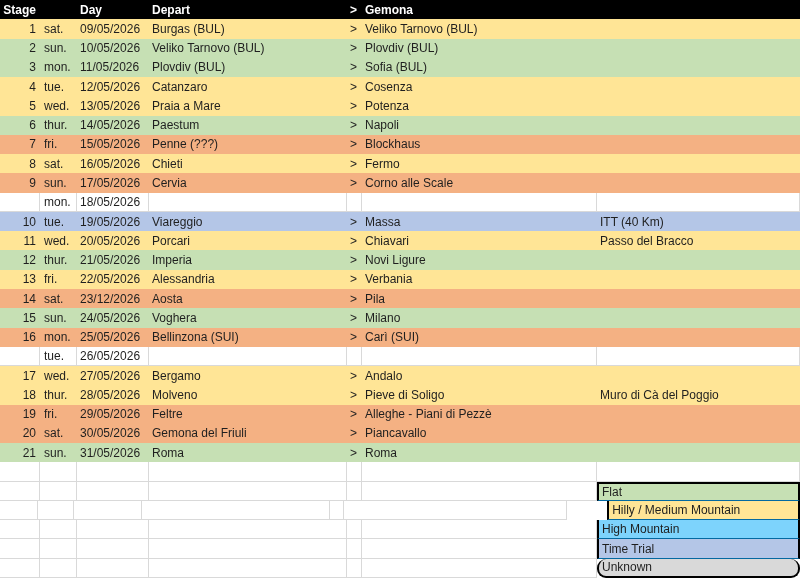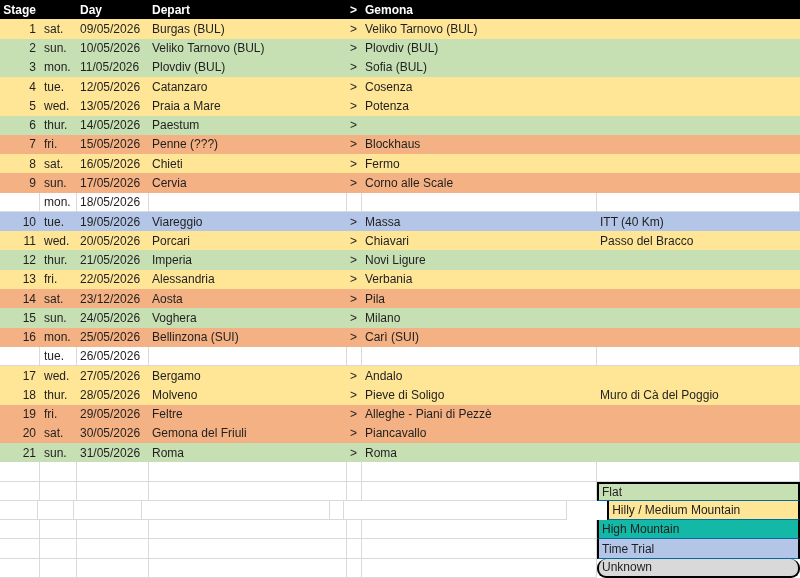--- a/index.html
+++ b/index.html
@@ -93,20 +93,21 @@
         <div class="cell c-arrow">&gt;</div>
         <div class="cell c-arrive">Potenza</div>
         <div class="cell c-note"></div>
       </div>
       <div class="row" style="background: rgb(198, 224, 180);">
         <div class="cell c-stage">6</div>
         <div class="cell c-day">thur.</div>
         <div class="cell c-date">14/05/2026</div>
         <div class="cell c-depart">Paestum</div>
         <div class="cell c-arrow">&gt;</div>
+        <div class="cell c-arrive">Napoli</div>
         <div class="cell c-note"></div>
       </div>
       <div class="row" style="background: rgb(244, 177, 131);">
         <div class="cell c-stage">7</div>
         <div class="cell c-day">fri.</div>
         <div class="cell c-date">15/05/2026</div>
         <div class="cell c-depart">Penne (???)</div>
         <div class="cell c-arrow">&gt;</div>
         <div class="cell c-arrive">Blockhaus</div>
         <div class="cell c-note"></div>
@@ -282,21 +283,21 @@
         <div class="cell c-arrive g"></div>
         <div class="cell c-note legend-cell" style="background: rgb(255, 229, 150); margin-left: 40px;">Hilly / Medium Mountain</div>
       </div>
       <div class="row">
         <div class="cell c-stage g"></div>
         <div class="cell c-day g"></div>
         <div class="cell c-date g"></div>
         <div class="cell c-depart g"></div>
         <div class="cell c-arrow g"></div>
         <div class="cell c-arrive g"></div>
-        <div class="cell c-note legend-cell" style="background: #14b8a6;">High Mountain</div>
+        <div class="cell c-note legend-cell" style="background: #7dd3fc;">High Mountain</div>
       </div>
       <div class="row">
         <div class="cell c-stage g"></div>
         <div class="cell c-day g"></div>
         <div class="cell c-date g"></div>
         <div class="cell c-depart g"></div>
         <div class="cell c-arrow g"></div>
         <div class="cell c-arrive g"></div>
         <div class="cell c-note legend-cell" style="background: rgb(180, 198, 231);">Time Trial</div>
       </div>

